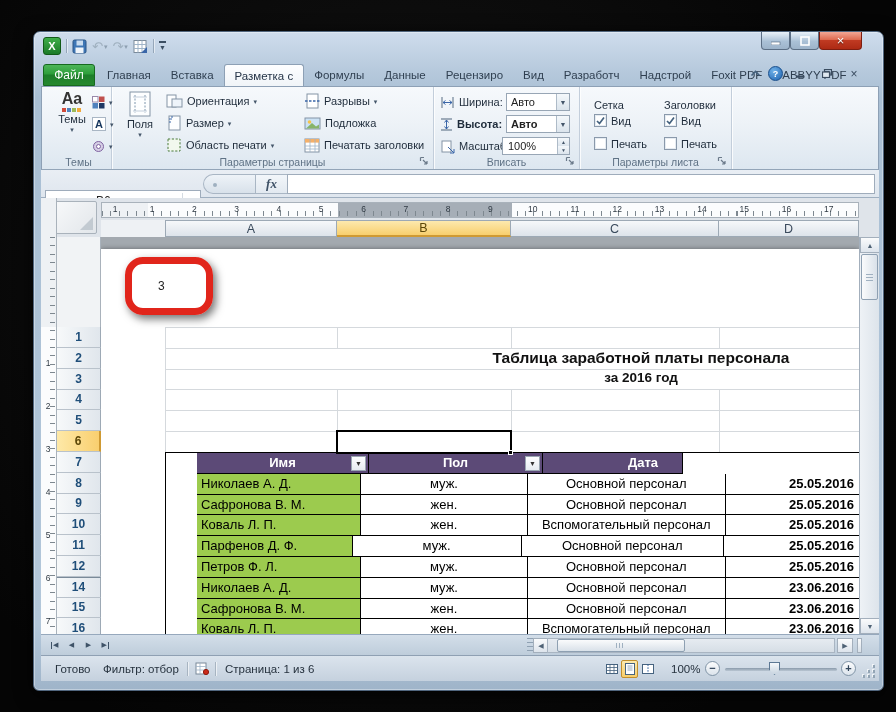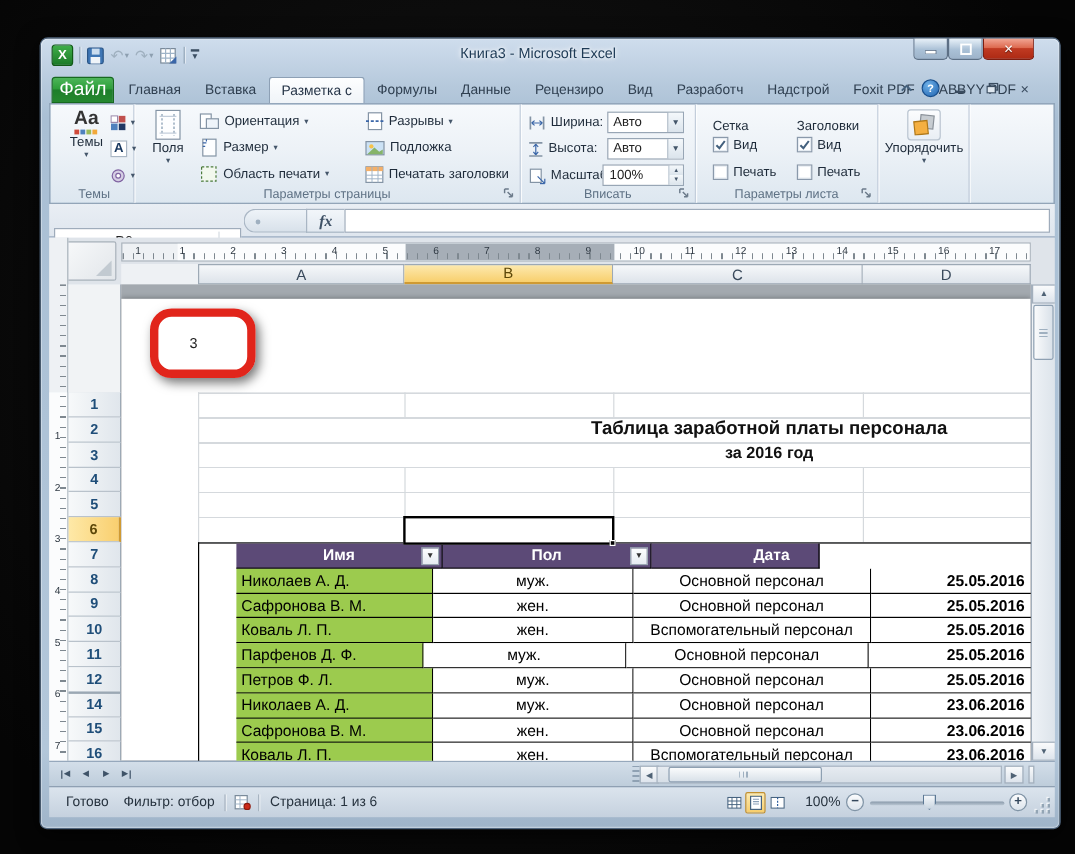--- a/index.html
+++ b/index.html
@@ -28,21 +28,21 @@
   .qat-caret .bar { width:7px; height:1.6px; background:#3c4f63; margin-bottom:1px; }
   .ctl { position:absolute; top:0; height:18px; border:1px solid #5c6f85; border-top:none; border-radius:0 0 4px 4px;
     background:linear-gradient(180deg,rgba(235,243,250,.95),rgba(160,185,208,.75) 55%,rgba(140,165,190,.7));
     display:flex; align-items:center; justify-content:center; color:#fff; text-shadow:0 1px 1px rgba(0,0,0,.55); font-size:11px; }
   .ctl.close { background:linear-gradient(180deg,#f2a795 0%,#dd6a50 45%,#c03a22 50%,#ad2a14 100%); border-color:#7d1d10; font-size:13px; }
 
   
   .tabrow { position:absolute; left:0; top:28px; width:100%; height:26px; }
   .filetab { position:absolute; left:9px; top:4px; width:52px; height:22px; border-radius:3px 3px 0 0;
     background:linear-gradient(180deg,#4cb57 0%,#2d9e3a 45%,#1d7e2a 50%,#25882f 100%); border:1px solid #16691f;
-    color:#fff; font-size:16px; display:flex; align-items:center; justify-content:center; }
+    color:#fff; font-size:12px; display:flex; align-items:center; justify-content:center; }
   .rtabs { position:absolute; left:63px; top:4px; height:22px; display:flex; }
   .rtab { padding:0 10px; font-size:11.5px; color:#2f3f50; display:flex; align-items:center; white-space:nowrap; }
   .rtab.active { background:linear-gradient(180deg,#fdfeff,#f0f4f8); border:1px solid #8da0b5; border-bottom:none;
     border-radius:3px 3px 0 0; color:#253447; }
   .tabrow-icons { position:absolute; top:6px; display:flex; align-items:center; gap:7px; }
   .helpicon { width:15px; height:15px; border-radius:50%; background:radial-gradient(circle at 35% 30%,#6fb1e8,#1f63b0);
     border:1px solid #174e8c; color:#fff; font-size:9px; font-weight:bold; display:flex; align-items:center; justify-content:center; }
   .wbbtn { width:20px; height:15px; display:flex; align-items:center; justify-content:center; color:#3a4c60; font-size:10px; }
 
   
@@ -225,21 +225,20 @@
               <path d="M1 5.5h12M1 9.5h12M5 1.5v12M9 1.5v12" stroke="#9fb4c8" stroke-width="1"></path>
               <path d="M8 14 L14 8 L14 14 Z" fill="#3a66a8"></path>
             </svg>
       </span>
       <div class="qat-sep"></div>
       <span class="qat-caret">
             <span class="bar"></span>
             <span style="font-size:7px">▼</span>
           </span>
     </div>
-    <div class="win-title">Книга3 - Microsoft Excel</div>
     <div class="ctl" style="left:727px; width:29px;">
           <svg width="10" height="9">
             <rect x="0" y="6" width="9" height="3" fill="#fff" stroke="#52657c" stroke-width=".6"></rect>
           </svg>
         </div>
     <div class="ctl" style="left:756px; width:29px;">
           <svg width="10" height="10">
             <rect x="1" y="1" width="8" height="8" fill="none" stroke="#fff" stroke-width="1.6"></rect>
           </svg>
         </div>
@@ -396,21 +395,21 @@
         <svg width="15" height="13">
               <path d="M2 1v11M13 1v11" stroke="#8494a5" stroke-width="1.4"></path>
               <path d="M3 6.5h9M3 6.5l2.5-2M3 6.5l2.5 2M12 6.5l-2.5-2M12 6.5l-2.5 2" stroke="#3a66a8" fill="none"></path>
             </svg>
         <span>Ширина:</span>
         <span class="combo" style="position:absolute; right:4px;">
               <span>Авто</span>
               <span class="dz">▼</span>
             </span>
       </div>
-      <div class="smrow" style="left:6px; top:27px; width:134px;">
+      <div class="smrow" style="left:6px; top:27px; width:134px;font-weight:bold;">
         <svg width="13" height="15">
               <path d="M1 2h11M1 13h11" stroke="#8494a5" stroke-width="1.4"></path>
               <path d="M6.5 3v9M6.5 3l-2 2.5M6.5 3l2 2.5M6.5 12l-2-2.5M6.5 12l2-2.5" stroke="#3a66a8" fill="none"></path>
             </svg>
         <span>Высота:</span>
         <span class="combo" style="position:absolute; right:4px;">
               <span>Авто</span>
               <span class="dz">▼</span>
             </span>
       </div>
@@ -466,32 +465,20 @@
       </div>
       <div class="glabel">Параметры листа</div>
       <div class="launcher">
             <svg width="10" height="10">
               <path d="M1.5 1.5H5M1.5 1.5V5" stroke="#6b7a8a" stroke-width="1.2" fill="none"></path>
               <path d="M4 4l4 4M8 8H5M8 8V5" stroke="#6b7a8a" stroke-width="1.2" fill="none"></path>
             </svg>
           </div>
     </div>
 
-    <div class="rgroup" style="left:690px; width:76px;">
-      <div class="bigbtn" style="left:4px; top:4px; width:68px;">
-        <span style="width:28px;height:26px;border:1px solid #b9c4d0;border-radius:3px;background:linear-gradient(180deg,#fcfdfe,#e9eef4);display:flex;align-items:center;justify-content:center;">
-          <svg width="20" height="18">
-                <rect x="7" y="1" width="11" height="11" fill="#c7ccd1" stroke="#8a9199" transform="rotate(6 12 6)"></rect>
-                <rect x="2" y="6" width="11" height="11" fill="#f4af41" stroke="#b07818" transform="rotate(-6 7 11)"></rect>
-              </svg>
-        </span>
-        <span>Упорядочить</span>
-        <span class="caret7">▾</span>
-      </div>
-    </div>
   </div>
 
   <div class="fbar">
     <div class="namebox">
       <span class="txt">B6</span>
       <span class="sep"></span>
       <span class="ca">▼</span>
     </div>
     <div class="fpill">
           <i></i>

